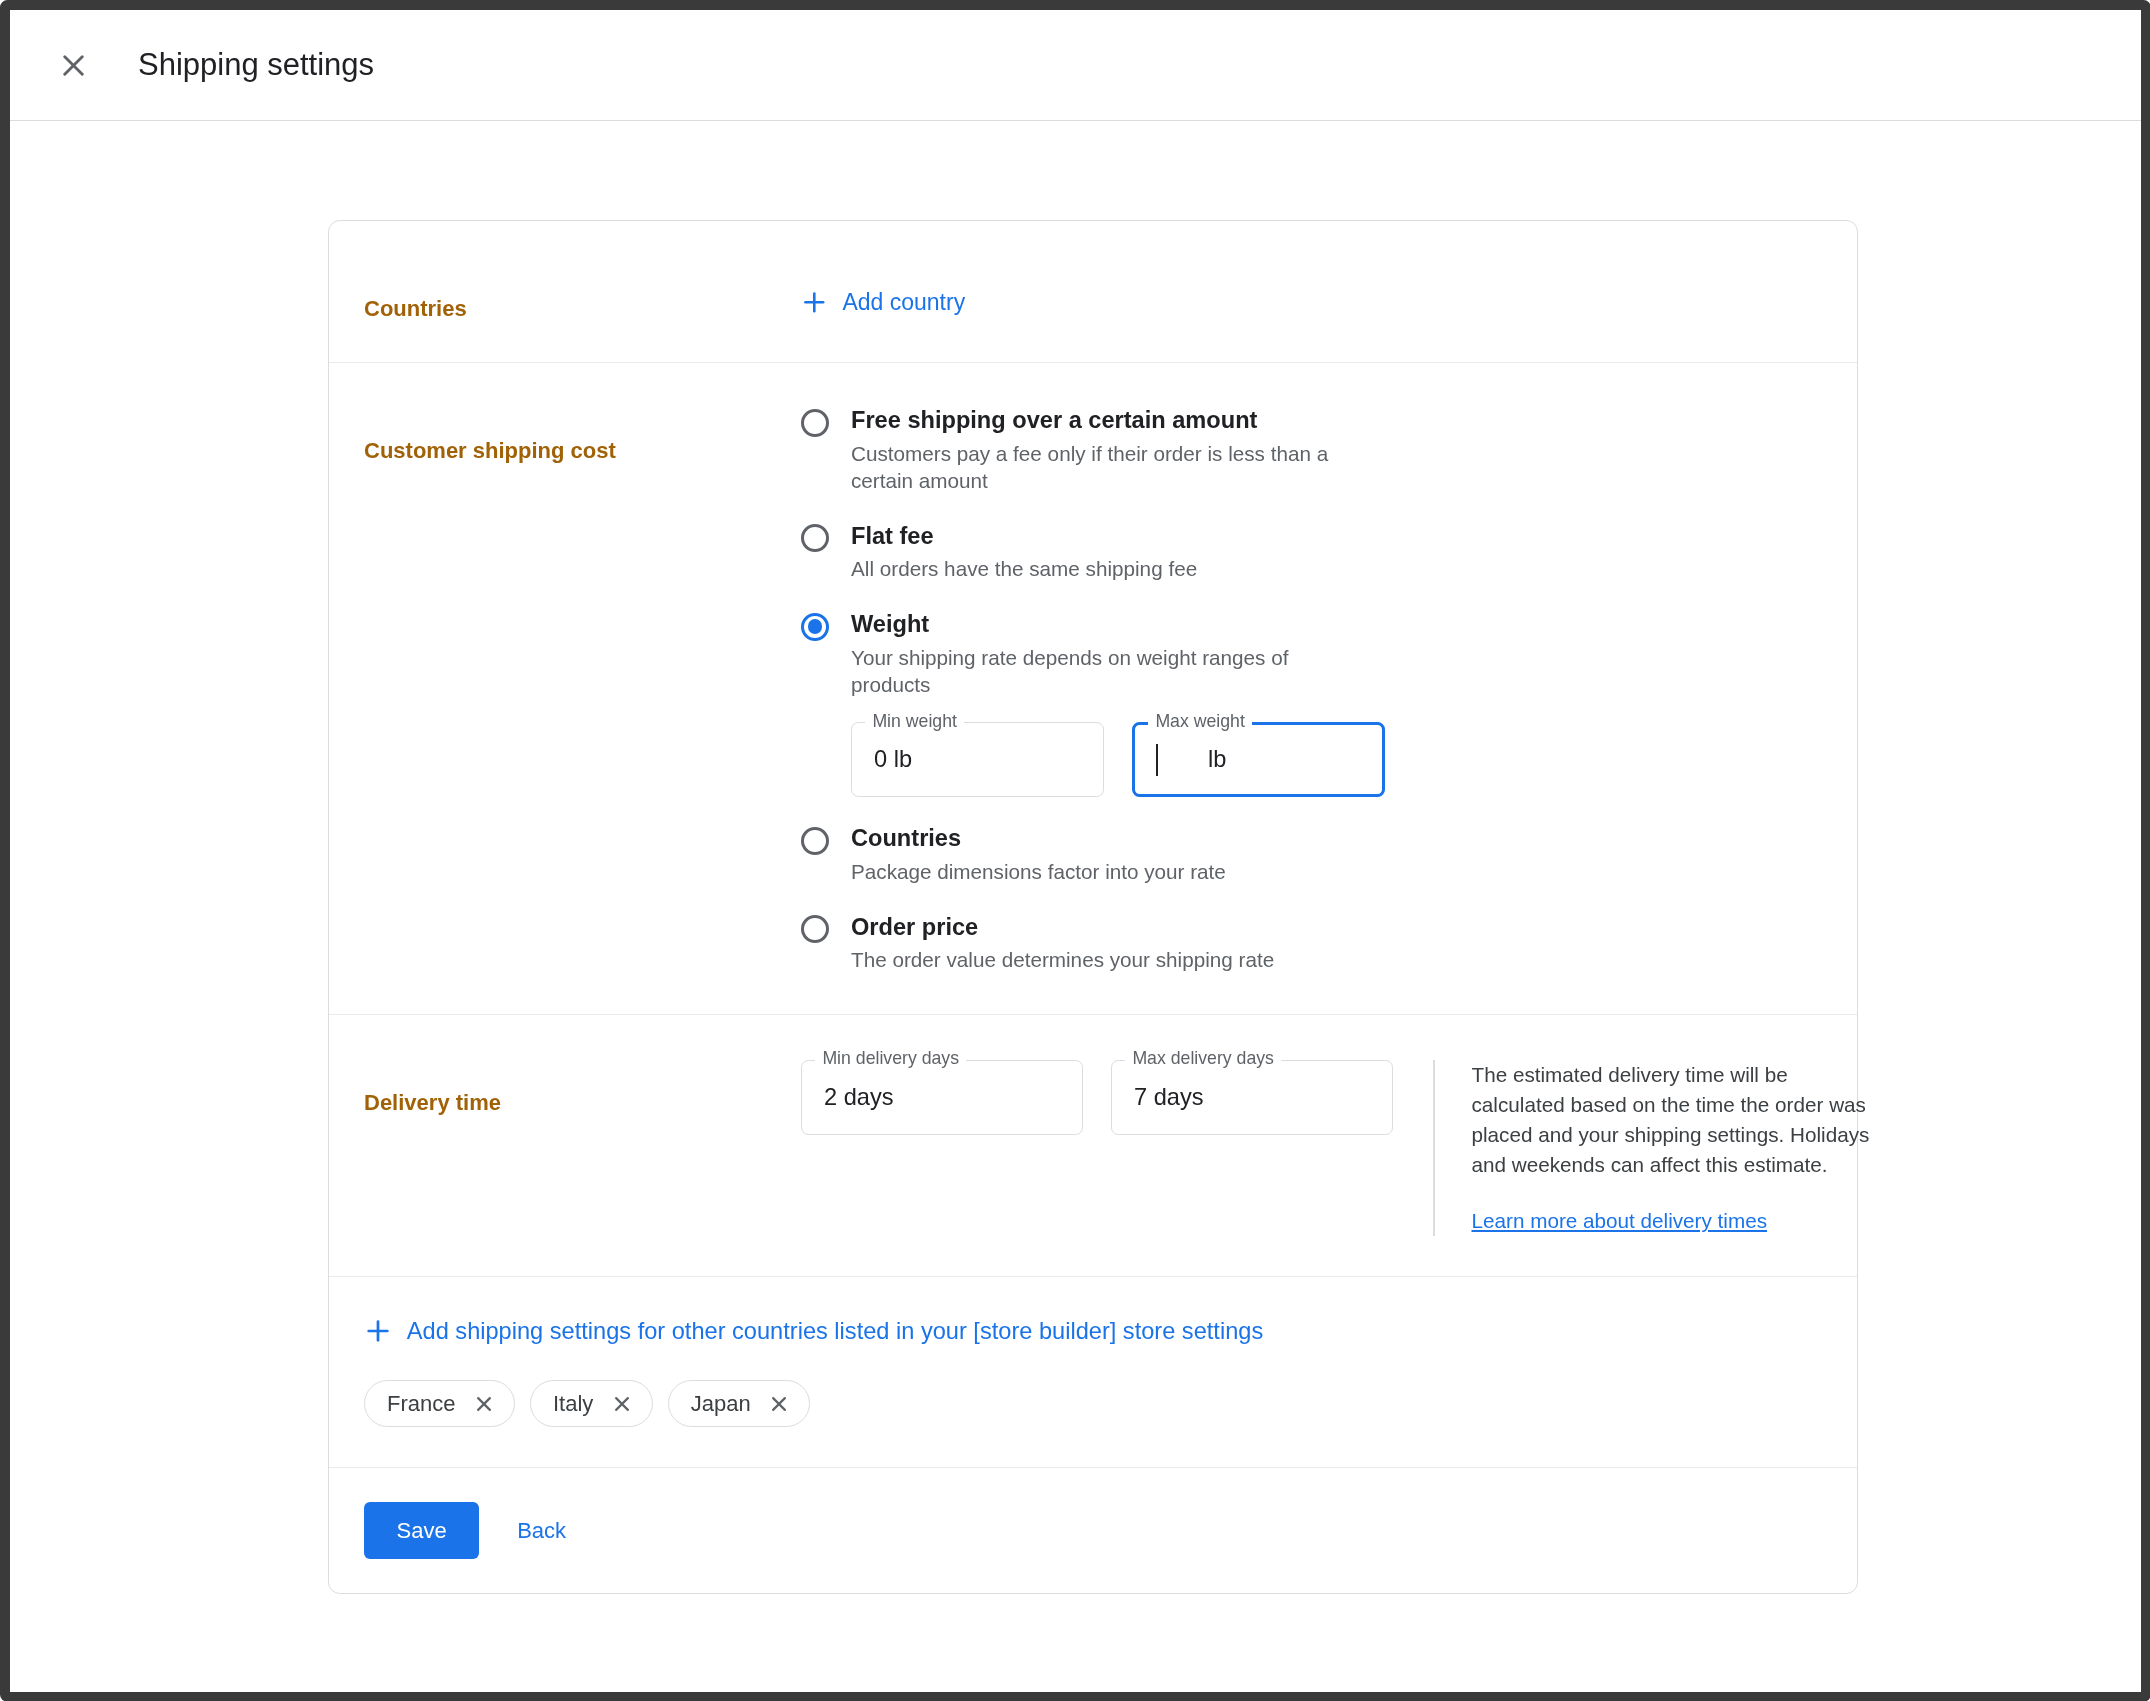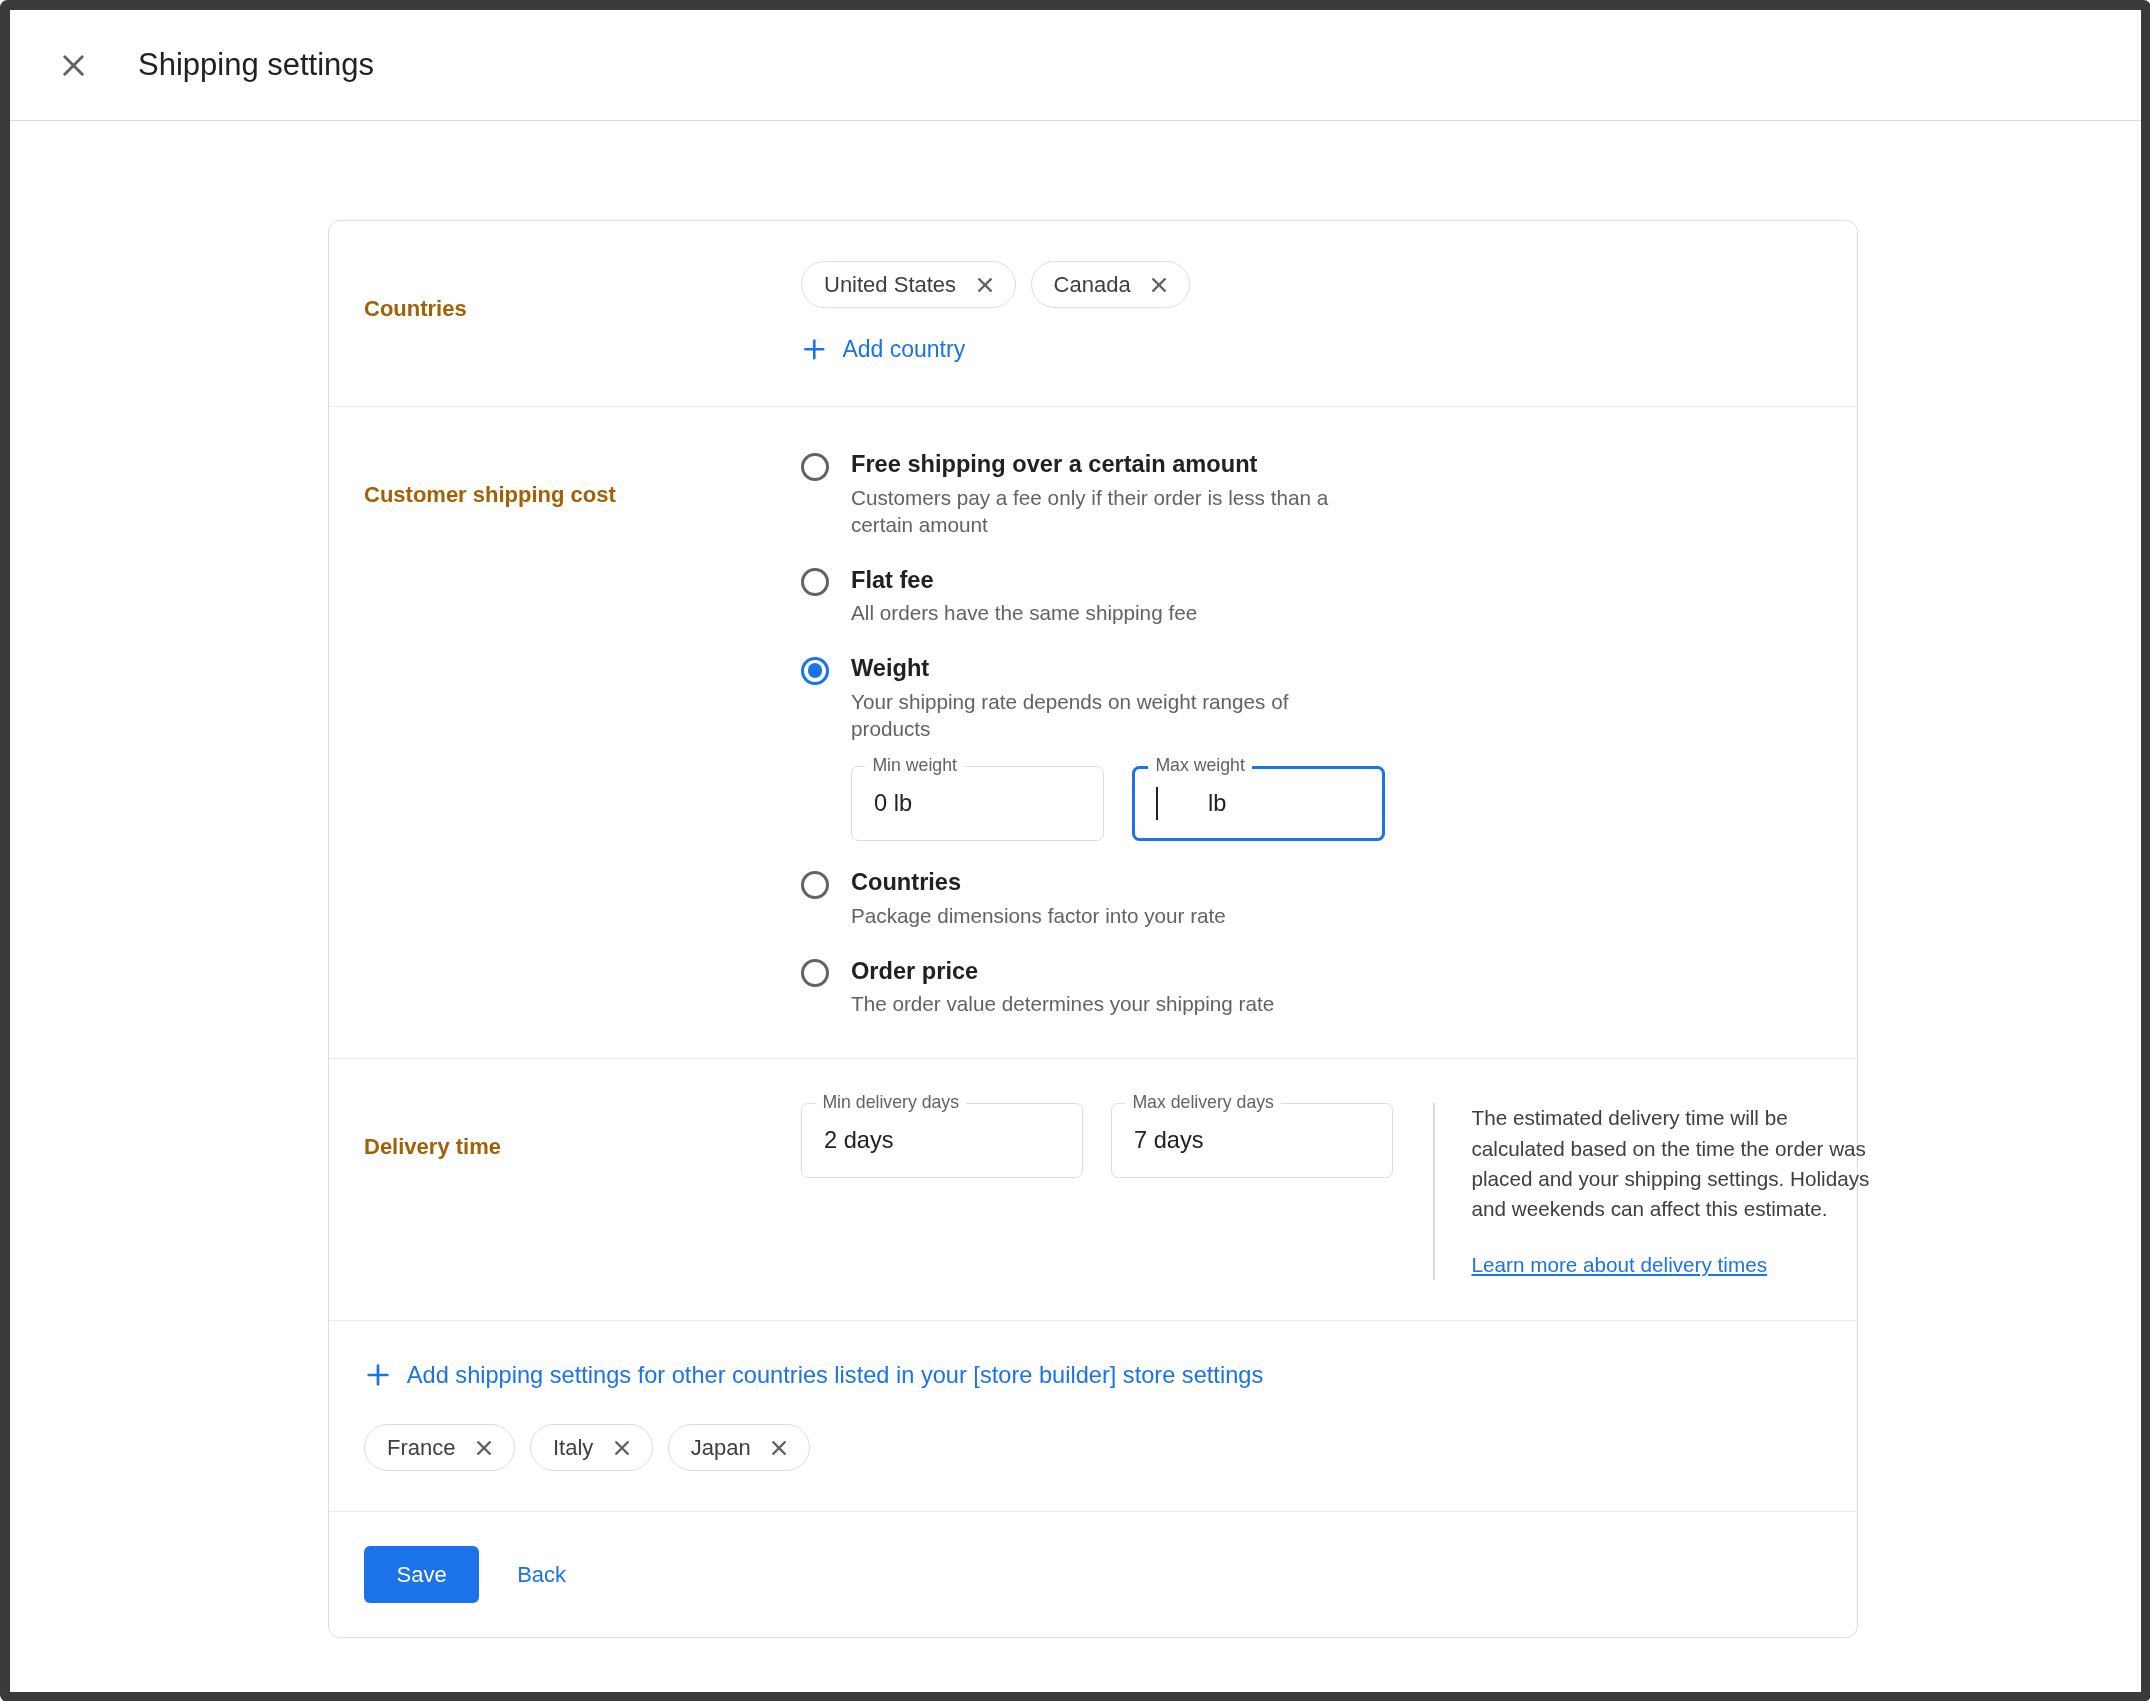--- a/index.html
+++ b/index.html
@@ -178,40 +178,20 @@
       </span>
     </button>
     <div class="page-title">Shipping settings</div>
   </div>
 
   <div class="card">
 
     <div class="section">
       <div class="section-label">Countries</div>
       <div class="section-content">
-        <div class="chip-row">
-          <div class="chip">
-            <span>United States</span>
-            <span class="x-btn">
-              <svg width="22" height="22" viewBox="0 0 30 30">
-                <line x1="7" y1="7" x2="23" y2="23" stroke="#5f6368" stroke-width="3" stroke-linecap="round"></line>
-                <line x1="23" y1="7" x2="7" y2="23" stroke="#5f6368" stroke-width="3" stroke-linecap="round"></line>
-              </svg>
-            </span>
-          </div>
-          <div class="chip">
-            <span>Canada</span>
-            <span class="x-btn">
-              <svg width="22" height="22" viewBox="0 0 30 30">
-                <line x1="7" y1="7" x2="23" y2="23" stroke="#5f6368" stroke-width="3" stroke-linecap="round"></line>
-                <line x1="23" y1="7" x2="7" y2="23" stroke="#5f6368" stroke-width="3" stroke-linecap="round"></line>
-              </svg>
-            </span>
-          </div>
-        </div>
         <button class="add-link">
           <span>
             <svg width="26.6" height="26.6" viewBox="0 0 36 36">
               <line x1="18" y1="6" x2="18" y2="30" stroke="#1a73e8" stroke-width="3.5" stroke-linecap="round"></line>
               <line x1="6" y1="18" x2="30" y2="18" stroke="#1a73e8" stroke-width="3.5" stroke-linecap="round"></line>
             </svg>
           </span>
           <span>Add country</span>
         </button>
       </div>

